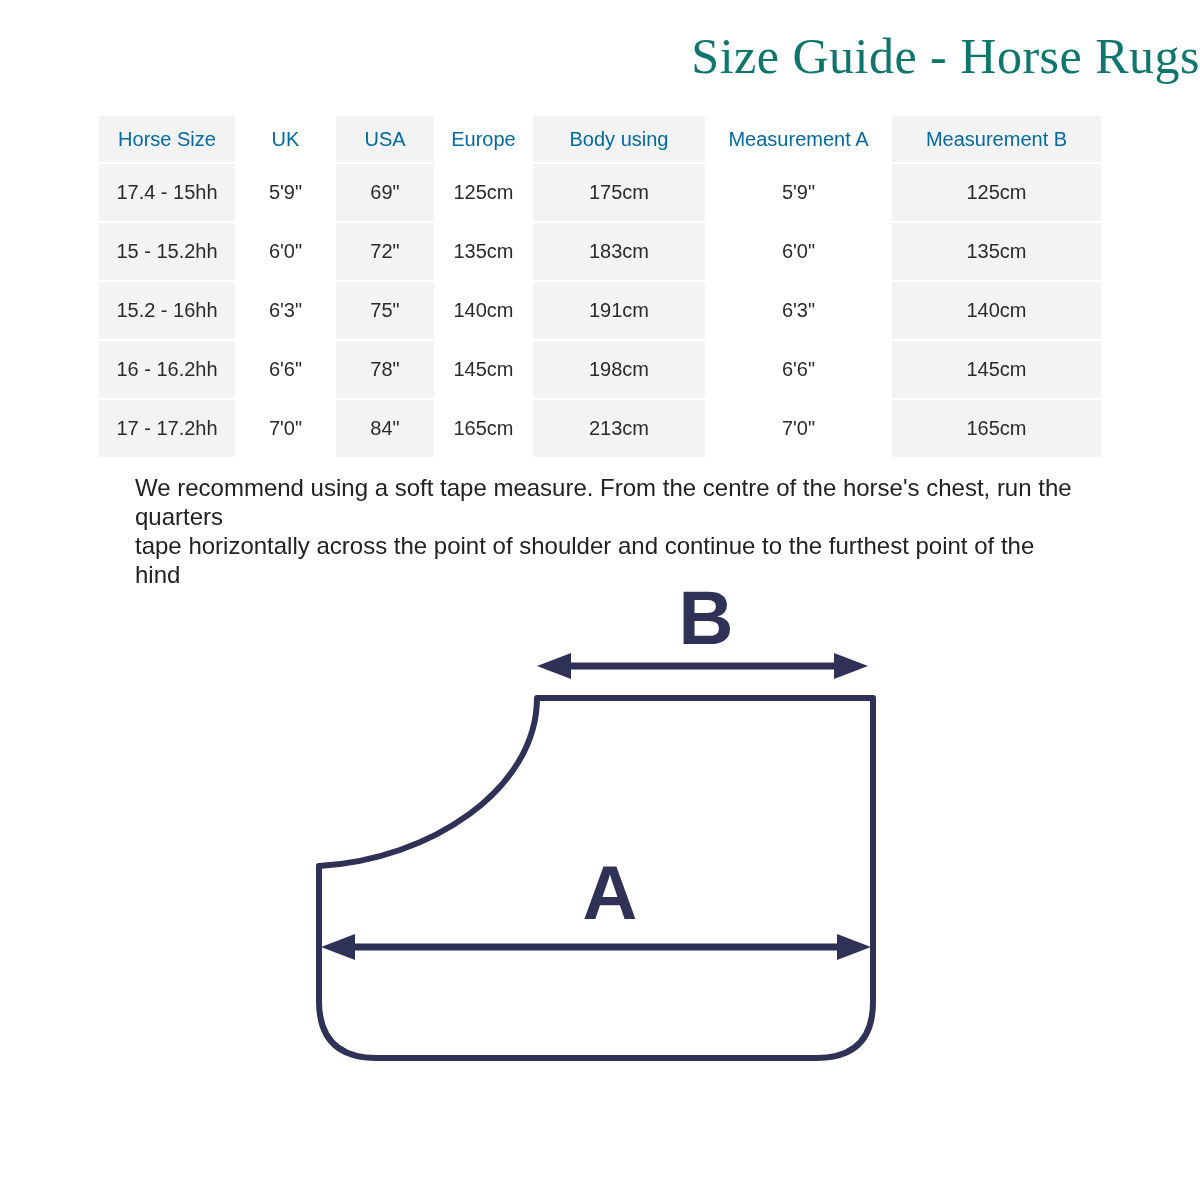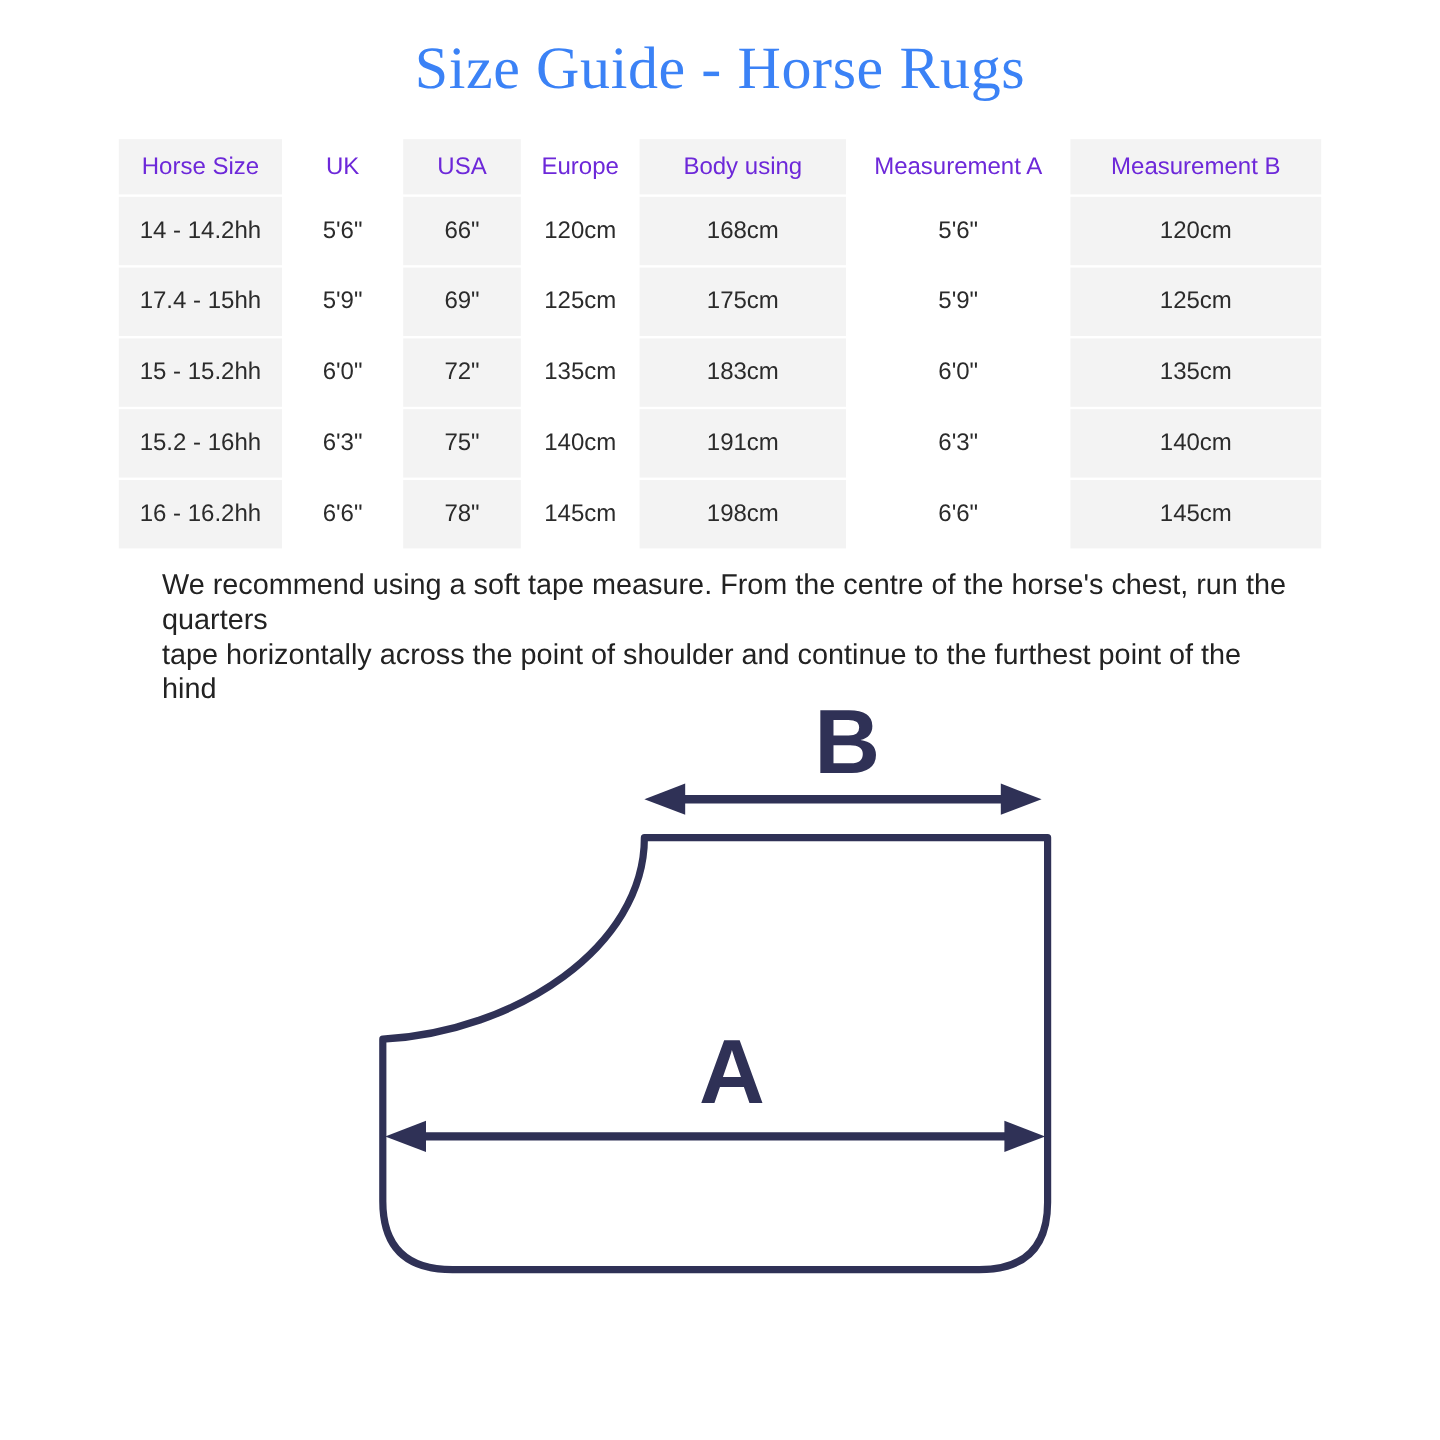--- a/index.html
+++ b/index.html
@@ -9,47 +9,47 @@
   }
   body {
     width: 1200px;
     height: 1200px;
     font-family: "Liberation Sans", sans-serif;
     color: #2b2b2b;
     overflow: hidden;
   }
   .page-title {
     margin: 26px 0 0 0;
-    text-align: center;
+    text-align: right;
     font-family: "Liberation Serif", serif;
     font-weight: 400;
     font-size: 50px;
     line-height: 60px;
-    color: #3b82f6;
+    color: #0f766e;
     letter-spacing: 0.5px;
   }
   table.size-table {
     table-layout: fixed;
     width: 1006px;
     margin: 28px 0 0 97px;
     border-collapse: separate;
     border-spacing: 2px;
   }
   table.size-table th,
   table.size-table td {
     text-align: center;
     vertical-align: middle;
     font-size: 20px;
     font-weight: 400;
     white-space: nowrap;
     overflow: hidden;
   }
   table.size-table th {
     height: 44px;
-    color: #6d28d9;
+    color: #0369a1;
   }
   table.size-table td {
     height: 55px;
     color: #2b2b2b;
   }
   table.size-table th:nth-child(odd),
   table.size-table td:nth-child(odd) {
     background: #f3f3f3;
   }
   .measuring-note {
@@ -105,29 +105,20 @@
       <th>UK</th>
       <th>USA</th>
       <th>Europe</th>
       <th>Body using</th>
       <th>Measurement A</th>
       <th>Measurement B</th>
     </tr>
   </thead>
   <tbody>
       <tr>
-        <td>14 - 14.2hh</td>
-        <td>5'6"</td>
-        <td>66"</td>
-        <td>120cm</td>
-        <td>168cm</td>
-        <td>5'6"</td>
-        <td>120cm</td>
-      </tr>
-      <tr>
         <td>17.4 - 15hh</td>
         <td>5'9"</td>
         <td>69"</td>
         <td>125cm</td>
         <td>175cm</td>
         <td>5'9"</td>
         <td>125cm</td>
       </tr>
       <tr>
         <td>15 - 15.2hh</td>
@@ -149,20 +140,29 @@
       </tr>
       <tr>
         <td>16 - 16.2hh</td>
         <td>6'6"</td>
         <td>78"</td>
         <td>145cm</td>
         <td>198cm</td>
         <td>6'6"</td>
         <td>145cm</td>
       </tr>
+      <tr>
+        <td>17 - 17.2hh</td>
+        <td>7'0"</td>
+        <td>84"</td>
+        <td>165cm</td>
+        <td>213cm</td>
+        <td>7'0"</td>
+        <td>165cm</td>
+      </tr>
     </tbody>
 </table>
 
 <div class="measuring-note">
   <div>We recommend using a soft tape measure. From the centre of the horse's chest, run the</div>
   <div>quarters</div>
   <div>tape horizontally across the point of shoulder and continue to the furthest point of the hind</div>
 </div>
 
 <svg class="rug-diagram" width="640" height="520" viewBox="0 0 640 520" xmlns="http://www.w3.org/2000/svg">

